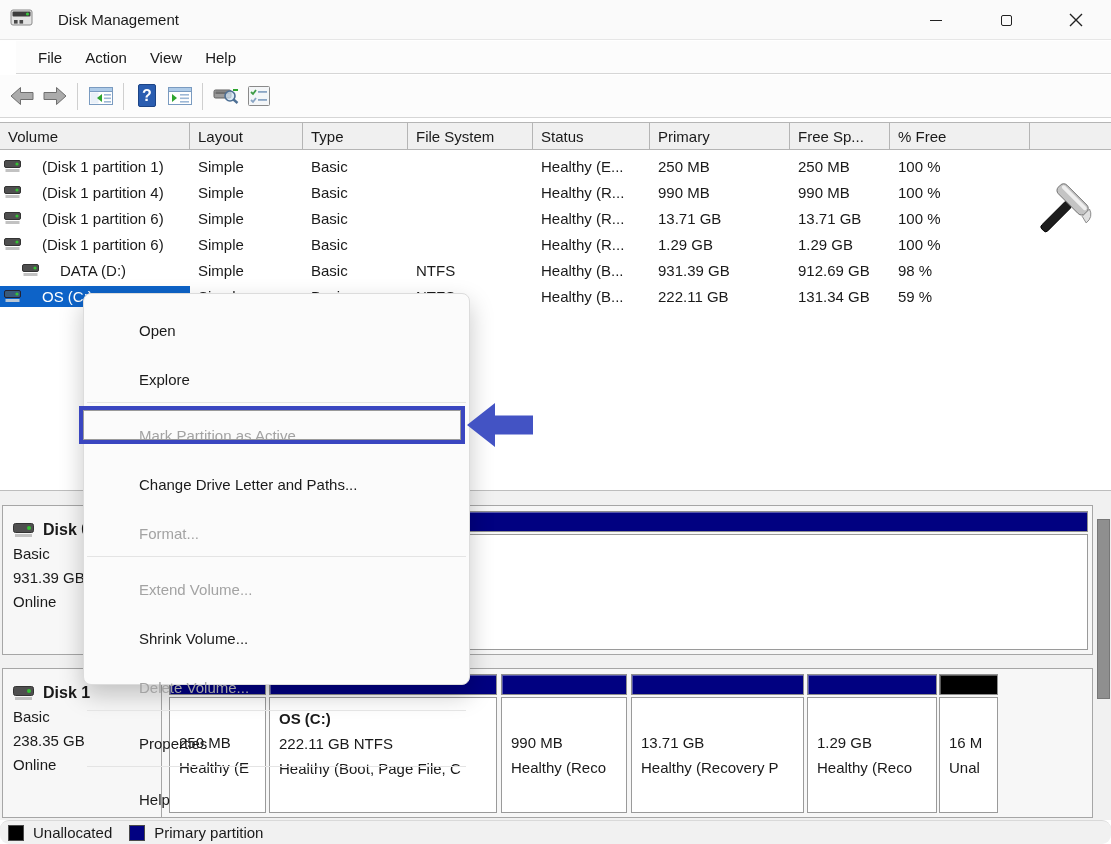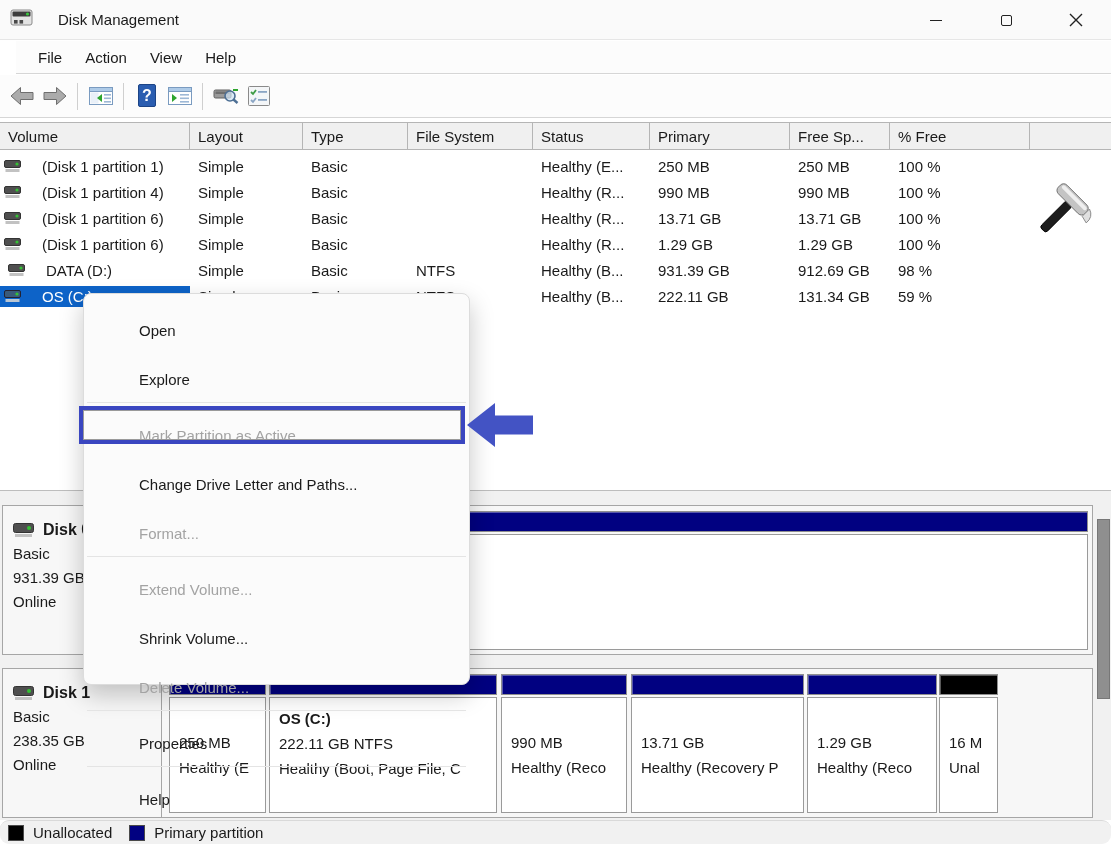--- a/index.html
+++ b/index.html
@@ -258,21 +258,21 @@
       </div>
       <div class="lcell" style="width:113px">Simple</div>
       <div class="lcell" style="width:105px">Basic</div>
       <div class="lcell" style="width:125px"></div>
       <div class="lcell" style="width:117px">Healthy (R...</div>
       <div class="lcell" style="width:140px">1.29 GB</div>
       <div class="lcell" style="width:100px">1.29 GB</div>
       <div class="lcell" style="width:140px">100 %</div>
     </div>
     <div class="listrow" style="top:138px">
-      <div class="lcell" style="width:190px;padding-left:4px">
+      <div class="lcell" style="width:190px;padding-left:18px">
         <span class="vol-wrap">
           <svg width="17" height="13" viewBox="0 0 17 13">
               <rect x="0.5" y="0.5" width="16" height="7" rx="1.5" fill="#4f4f4f" stroke="#333"></rect>
               <circle cx="13" cy="4" r="1.6" fill="#35c135"></circle>
               <rect x="1.5" y="9" width="14" height="3" fill="#c2c2c2"></rect>
             </svg>
           <span>DATA (D:)</span>
         </span>
       </div>
       <div class="lcell" style="width:113px">Simple</div>

